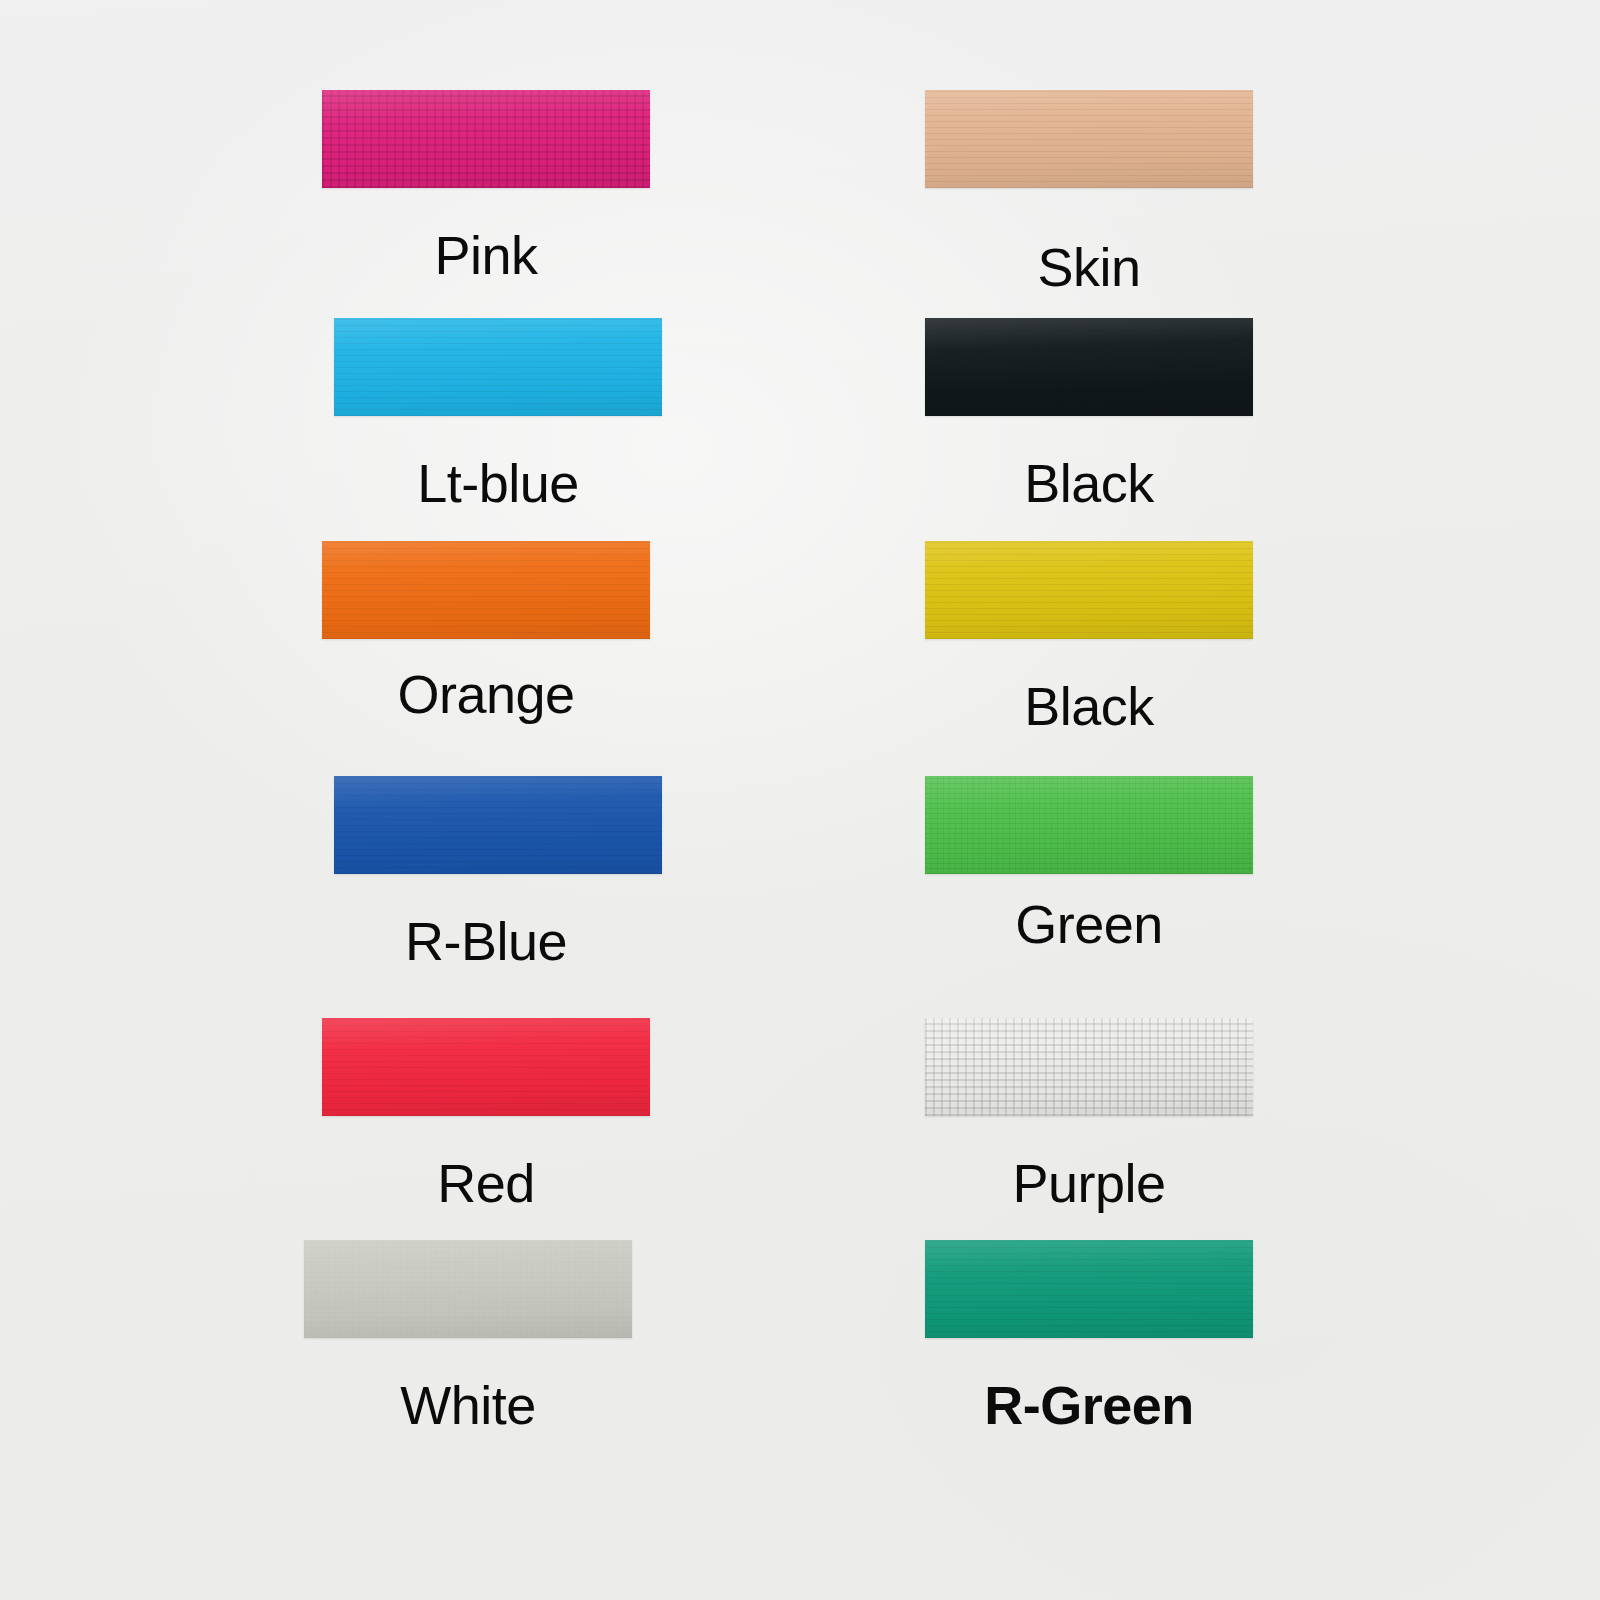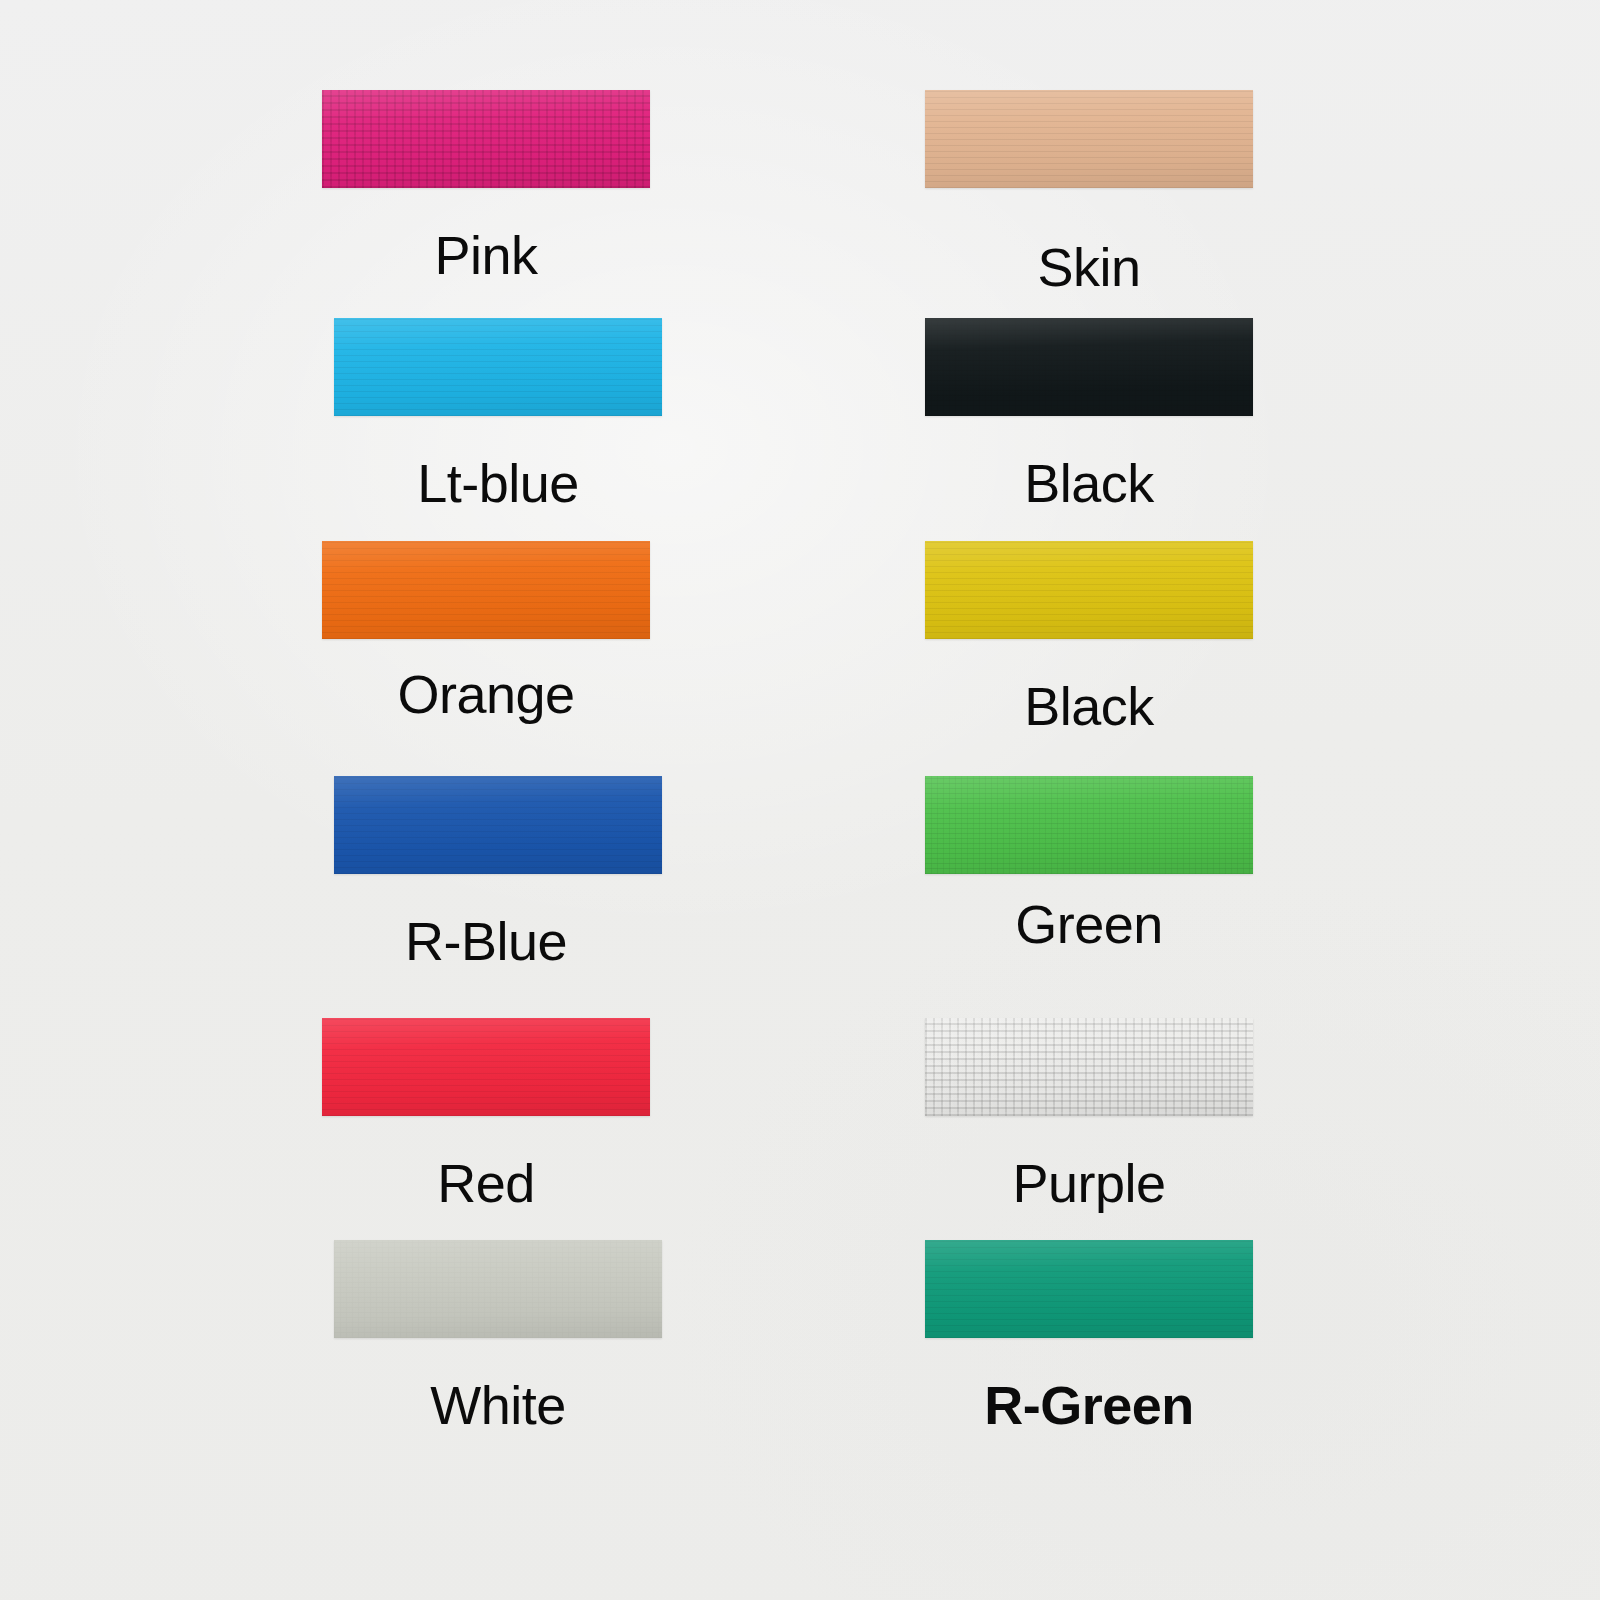--- a/index.html
+++ b/index.html
@@ -186,21 +186,21 @@
         </div>
         <div class="label" style="top: 136px; color: rgb(11, 11, 11);">Red</div>
       </div>
       <div class="cell" style="left: 925px; top: 1018px;">
         <div class="swatch coarse" style="width: 328px; height: 98px;">
           <div class="weave"></div>
           <div class="sheen"></div>
         </div>
         <div class="label" style="top: 136px; color: rgb(11, 11, 11);">Purple</div>
       </div>
-      <div class="cell" style="left: 334px; top: 1240px;">
+      <div class="cell" style="left: 304px; top: 1240px;">
         <div class="swatch smooth" style="width: 328px; height: 98px; background: rgb(201, 203, 194);">
           <div class="weave"></div>
           <div class="sheen"></div>
         </div>
         <div class="label" style="top: 136px; color: rgb(11, 11, 11);">White</div>
       </div>
       <div class="cell" style="left: 925px; top: 1240px;">
         <div class="swatch lined" style="width: 328px; height: 98px; background: rgb(15, 154, 121);">
           <div class="weave"></div>
           <div class="sheen"></div>

